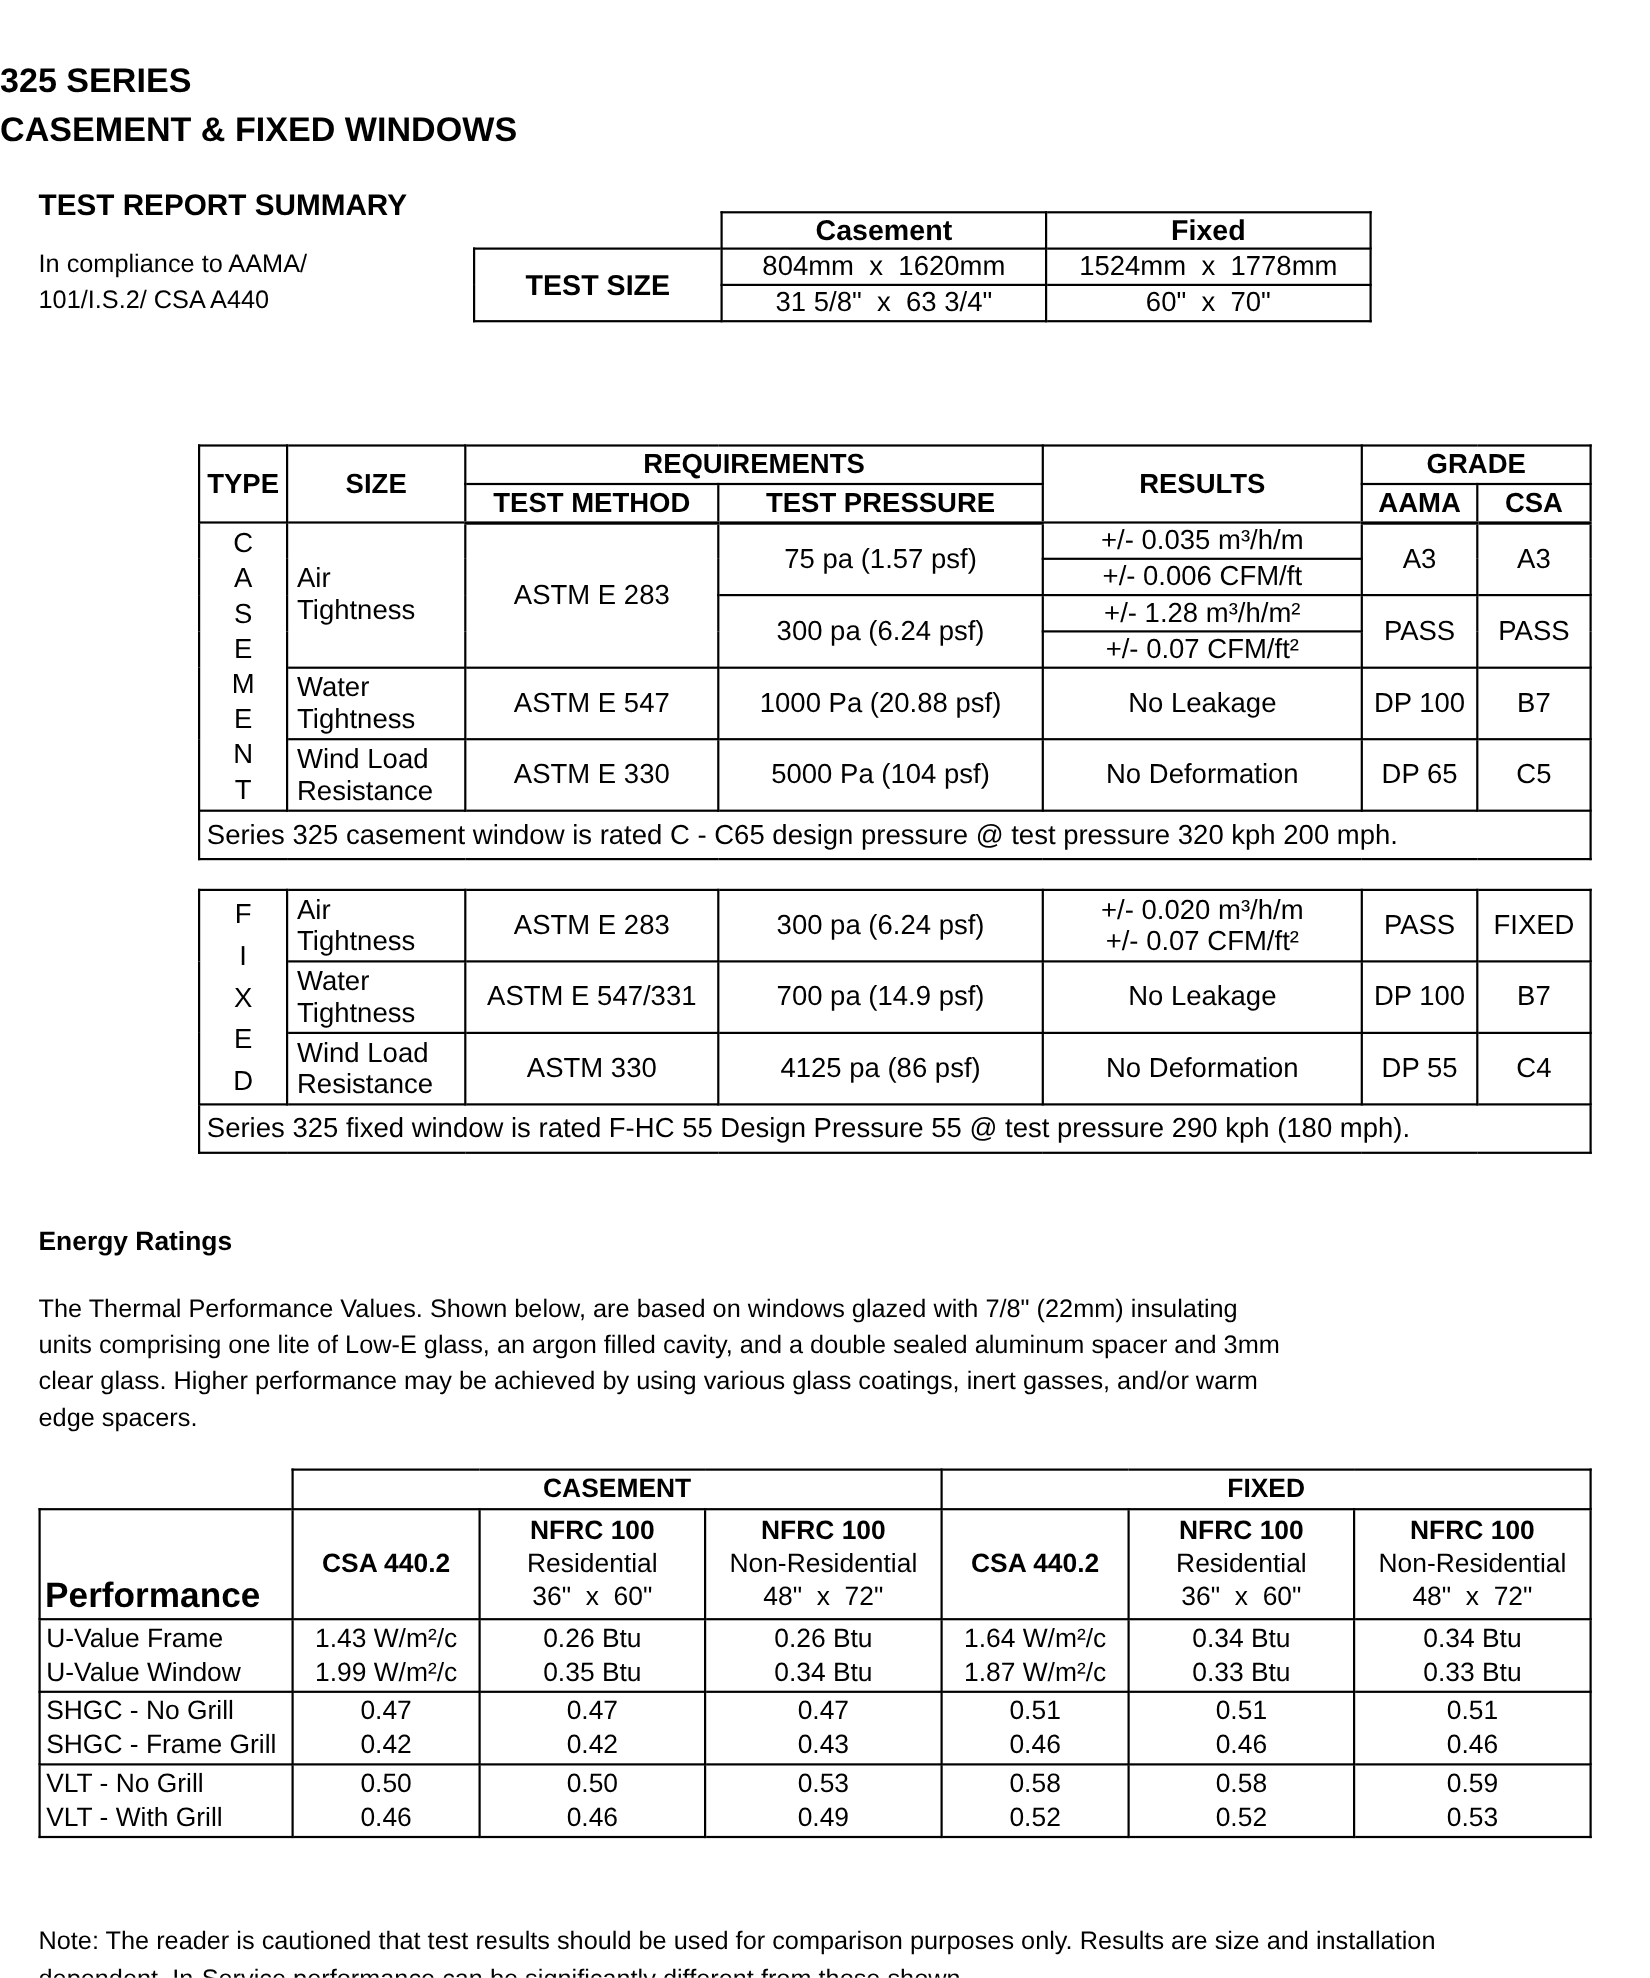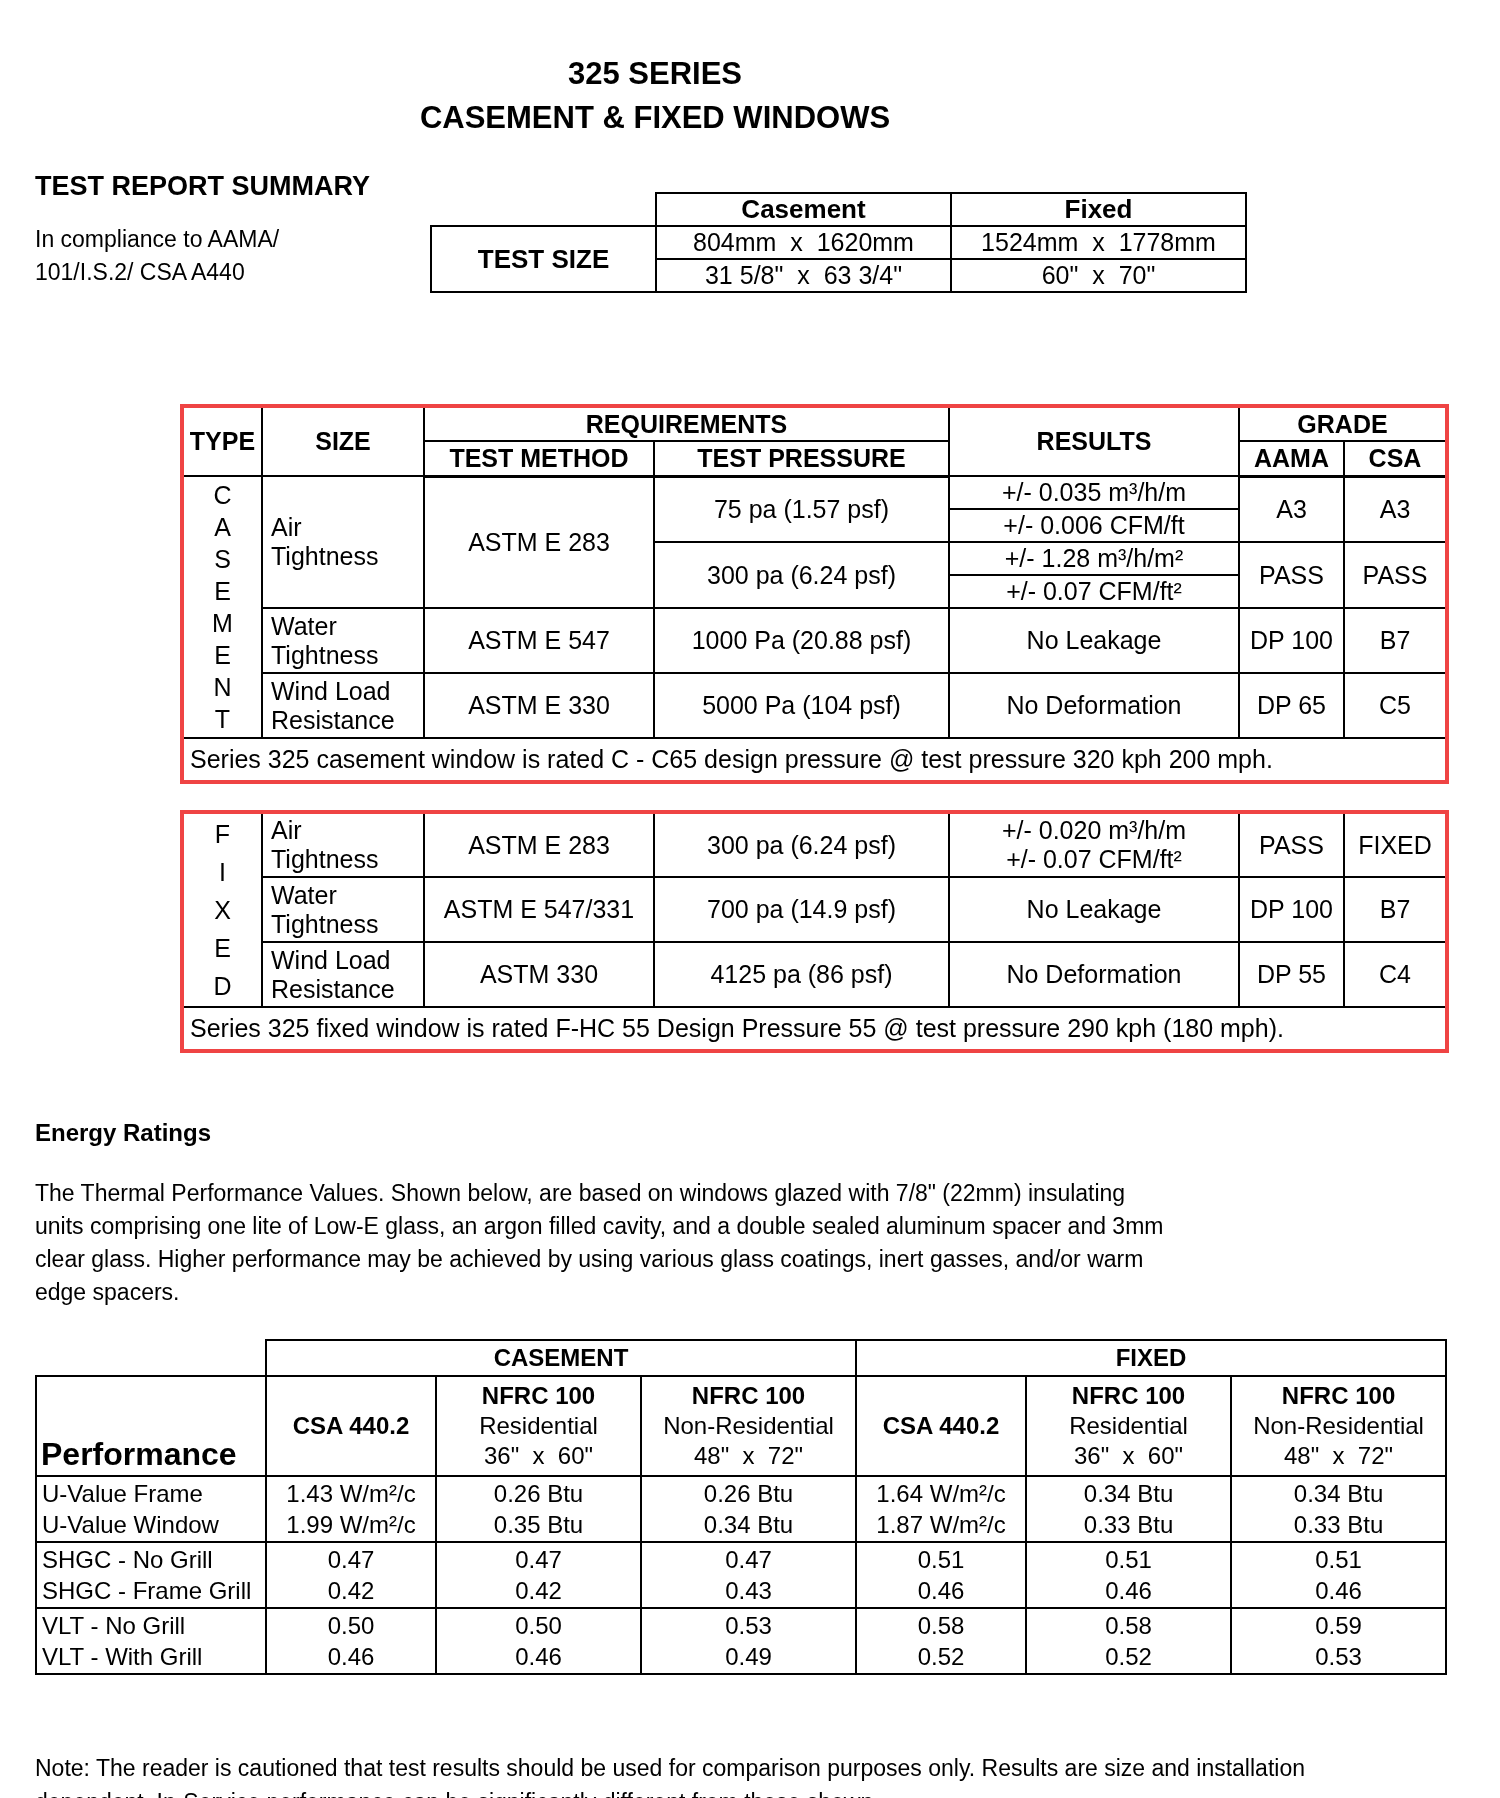--- a/index.html
+++ b/index.html
@@ -4,41 +4,41 @@
 <style>
   html,body{margin:0;padding:0;}
   body{
     width:1500px;height:1798px;background:#ffffff;color:#000;
     font-family:"Liberation Sans", sans-serif;font-size:23px;
     overflow:hidden;position:relative;
   }
   .page{position:relative;width:1500px;height:1798px;}
 
   
-  .title-block{width:1310px;margin:0 auto 0 0;padding-top:52px;text-align:center;
+  .title-block{width:1310px;margin:0 auto 0 0;padding-top:52px;text-align:left;
     font-weight:bold;font-size:31px;line-height:44px;}
 
   
   .summary-row{position:relative;height:168px;margin-top:30px;}
   .summary-text{position:absolute;left:35px;top:0;line-height:33px;}
   .summary-text .hd{font-weight:bold;font-size:27px;margin-bottom:20px;}
 
   table{border-collapse:collapse;table-layout:fixed;padding-left:44px;}
   td,th{border:2px solid #000;padding:0 3px;text-align:center;vertical-align:middle;
     font-weight:normal;overflow:hidden;}
   th{font-weight:bold;}
   .nb{border:none !important;background:#fff;}
 
   .tsz{position:absolute;left:430px;top:22px;width:815px;font-size:25px;}
   .tsz tr{height:33px;}
   .tsz th{font-size:26px;}
   .pre{white-space:pre;}
 
   
-  .main{margin:66px 11px 0 180px;width:1265px;border:4px solid #ef4444;font-size:25px;}
+  .main{margin:66px 11px 0 180px;width:1265px;border:2px solid #ef4444;font-size:25px;}
   .main tr.hrow{height:35px;}
   .main tr.sub{height:33px;}
   .main tr.tall{height:65px;}
   .main tr.foot{height:44px;}
   .main tr.h2 th{border-bottom-width:3px;}
   .ml{white-space:pre-line;}
   .vtype{white-space:pre-line;line-height:32px;font-size:25px;}
   .main.fixedt .vtype{line-height:38px;}
   .test-name{text-align:left;padding-left:8px;white-space:pre-line;line-height:29px;}
   .foot td{text-align:left;padding-left:6px;font-size:25px;}

